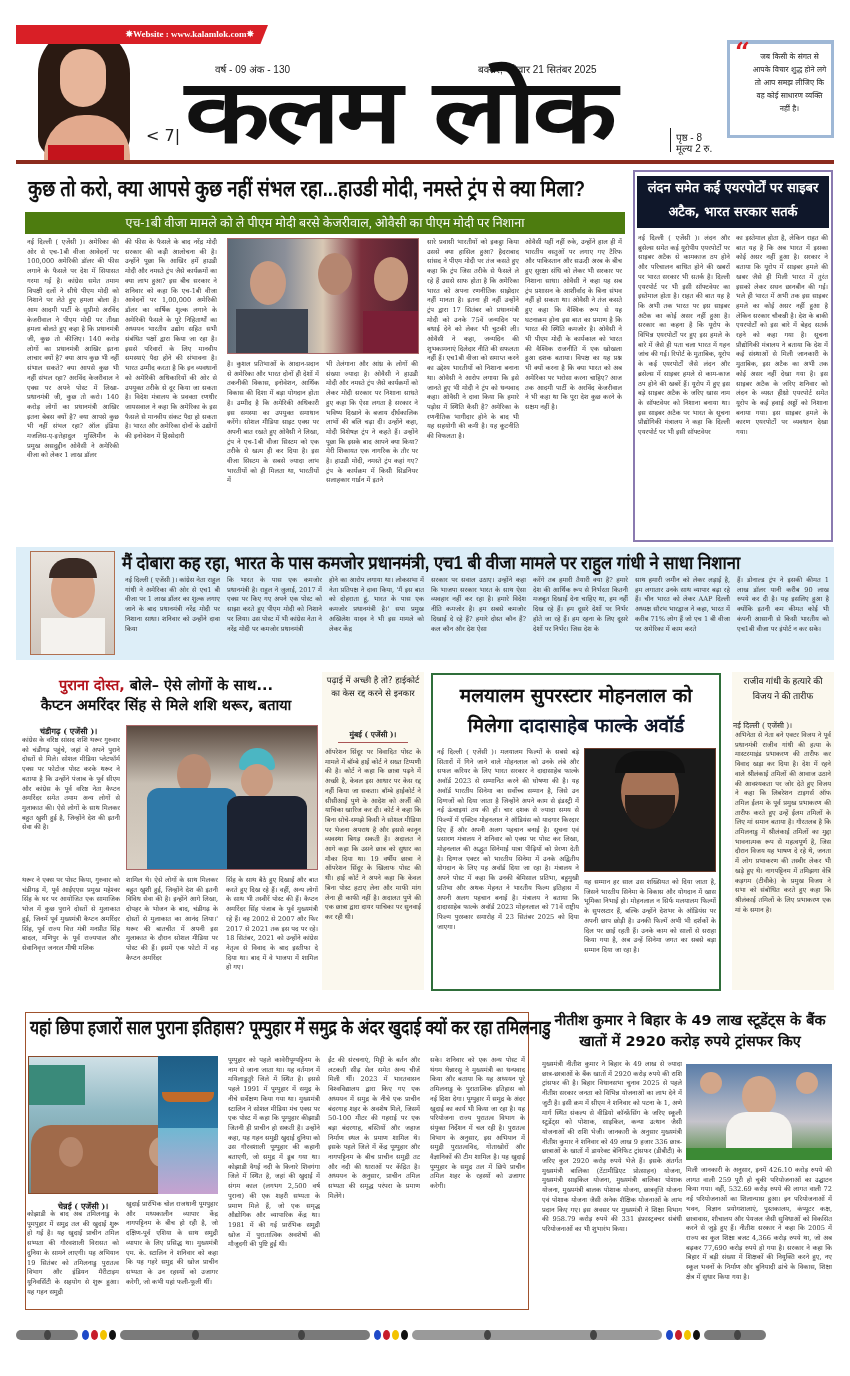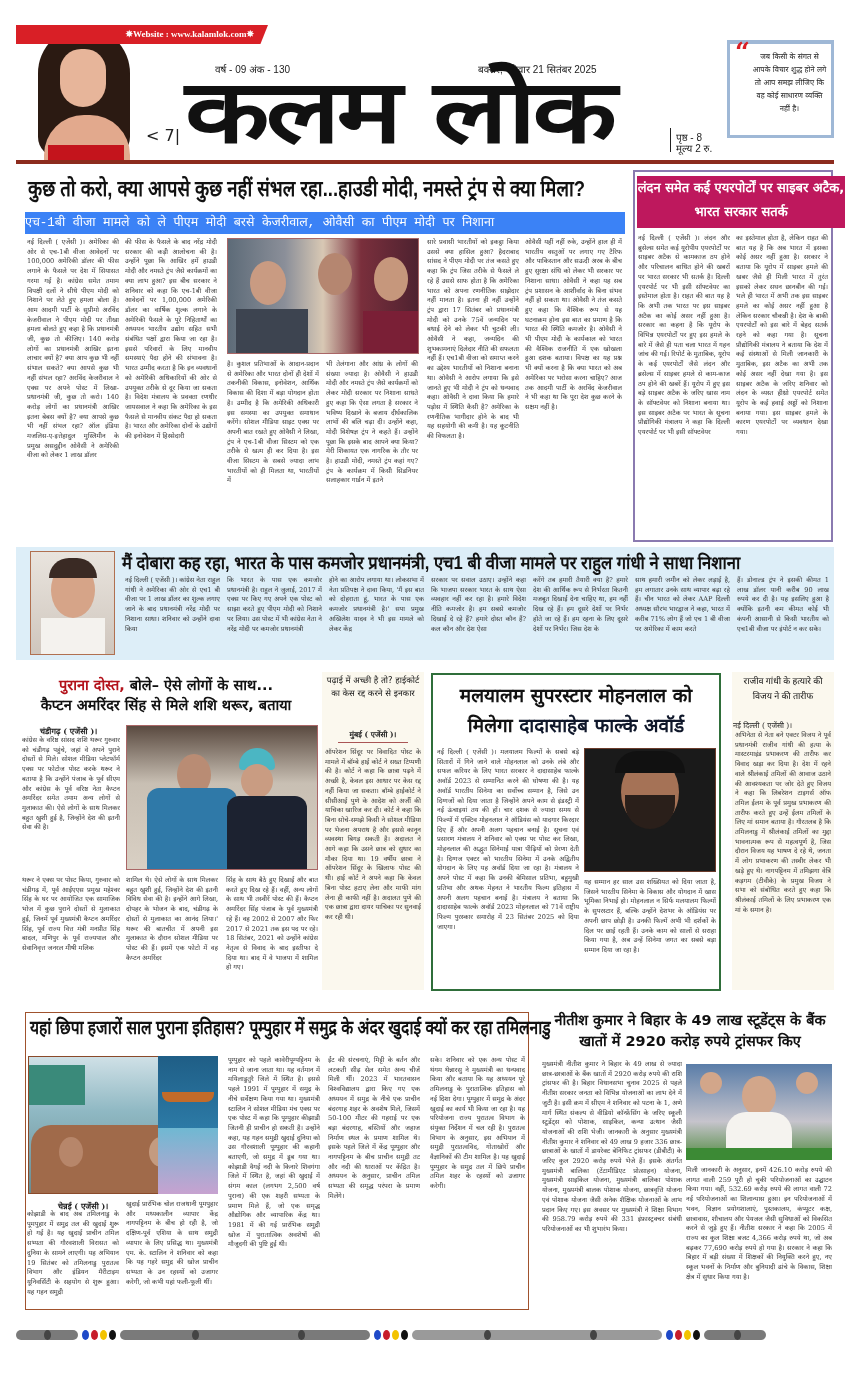--- a/index.html
+++ b/index.html
@@ -43,38 +43,38 @@
 <div class="abs" style="left:670px;top:128px;width:1px;height:24px;background:#222"></div>
 <div class="abs meta" style="left:676px;top:130px">पृष्ठ - 8</div>
 <div class="abs meta" style="left:676px;top:141px">मूल्य 2 रु.</div>
 <div class="abs" id="quotebox">
   <span class="q">“</span>
   <span>जब किसी के संगत से आपके विचार शुद्ध होने लगे तो आप समझ लीजिए कि वह कोई साधारण व्यक्ति नहीं है।</span>
 </div>
 <div class="abs" id="rule"></div>
 
 <div class="abs hl" style="left:28px;top:172px;font-size:22px;transform:scaleX(0.84)">कुछ तो करो, क्या आपसे कुछ नहीं संभल रहा...हाउडी मोदी, नमस्ते ट्रंप से क्या मिला?</div>
-<div class="abs" style="left:25px;top:212px;width:600px;height:22px;background:#3b82f6;color:#fff;font-size:12.5px;text-align:left;line-height:22px;font-family:Liberation Mono, monospace;white-space:nowrap;overflow:hidden">एच-1बी वीजा मामले को ले पीएम मोदी बरसे केजरीवाल, ओवैसी का पीएम मोदी पर निशाना</div>
+<div class="abs" style="left:25px;top:212px;width:600px;height:22px;background:#4d7c0f;color:#fff;font-size:12.5px;text-align:center;line-height:22px;font-family:Liberation Serif, serif;white-space:nowrap;overflow:hidden">एच-1बी वीजा मामले को ले पीएम मोदी बरसे केजरीवाल, ओवैसी का पीएम मोदी पर निशाना</div>
 
 <div class="abs col" style="left:27px;top:238px;width:92px;height:310px">नई दिल्ली ( एजेंसी )। अमेरिका की ओर से एच-1बी वीजा आवेदनों पर 100,000 अमेरिकी डॉलर की फीस लगाने के फैसले पर देश में सियासत गरमा गई है। कांग्रेस समेत तमाम विपक्षी दलों ने सीधे पीएम मोदी को निशाने पर लेते हुए हमला बोला है। आम आदमी पार्टी के सुप्रीमो अरविंद केजरीवाल ने पीएम मोदी पर तीखा हमला बोलते हुए कहा है कि प्रधानमंत्री जी, कुछ तो कीजिए। 140 करोड़ लोगों का प्रधानमंत्री आखिर इतना लाचार क्यों है? क्या आप कुछ भी नहीं संभाल सकते? क्या आपसे कुछ भी नहीं संभल रहा? अरविंद केजरीवाल ने एक्स पर अपने पोस्ट में लिखा- प्रधानमंत्री जी, कुछ तो करो। 140 करोड़ लोगों का प्रधानमंत्री आखिर इतना बेबस क्यों है? क्या आपसे कुछ भी नहीं संभल रहा? ऑल इंडिया मजलिस-ए-इत्तेहादुल मुस्लिमीन के प्रमुख असदुद्दीन ओवैसी ने अमेरिकी वीजा को लेकर 1 लाख डॉलर</div>
 <div class="abs col" style="left:125px;top:238px;width:92px;height:310px">की फीस के फैसले के बाद नरेंद्र मोदी सरकार की कड़ी आलोचना की है। उन्होंने पूछा कि आखिर हमें हाउडी मोदी और नमस्ते ट्रंप जैसे कार्यक्रमों का क्या लाभ हुआ? इस बीच सरकार ने शनिवार को कहा कि एच-1बी वीजा आवेदनों पर 1,00,000 अमेरिकी डॉलर का वार्षिक शुल्क लगाने के अमेरिकी फैसले के पूरे निहितार्थों का अध्ययन भारतीय उद्योग सहित सभी संबंधित पक्षों द्वारा किया जा रहा है। इससे परिवारों के लिए मानवीय समस्याएं पैदा होने की संभावना है। भारत उम्मीद करता है कि इन व्यवधानों को अमेरिकी अधिकारियों की ओर से उपयुक्त तरीके से दूर किया जा सकता है। विदेश मंत्रालय के प्रवक्ता रणधीर जायसवाल ने कहा कि अमेरिका के इस फैसले से मानवीय संकट पैदा हो सकता है। भारत और अमेरिका दोनों के उद्योगों की इनोवेशन में हिस्सेदारी</div>
 <div class="abs photo" style="left:227px;top:238px;width:192px;height:116px;background:linear-gradient(90deg,#5d6b78 0%,#8b8f99 30%,#d8c8b4 50%,#7a2f3c 70%,#4e2230 100%)">
   <div style="position:absolute;left:22px;top:22px;width:36px;height:44px;border-radius:50%;background:#c99b82"></div>
   <div style="position:absolute;left:90px;top:14px;width:34px;height:42px;border-radius:50%;background:#b58670"></div>
   <div style="position:absolute;left:146px;top:18px;width:34px;height:44px;border-radius:50%;background:#c6977c"></div>
   <div style="position:absolute;left:8px;top:70px;width:72px;height:46px;background:#3d4450"></div>
   <div style="position:absolute;left:135px;top:72px;width:56px;height:44px;background:#7a1f36"></div>
 </div>
 <div class="abs col" style="left:227px;top:360px;width:92px;height:188px">है। कुशल प्रतिभाओं के आदान-प्रदान से अमेरिका और भारत दोनों ही देशों में तकनीकी विकास, इनोवेशन, आर्थिक विकास की दिशा में बड़ा योगदान होता है। उम्मीद है कि अमेरिकी अधिकारी इस समस्या का उपयुक्त समाधान करेंगे। सोशल मीडिया साइट एक्स पर अपनी बात रखते हुए ओवैसी ने लिखा, ट्रंप ने एच-1बी वीजा सिस्टम को एक तरीके से खत्म ही कर दिया है। इस वीजा सिस्टम के सबसे ज्यादा लाभ भारतीयों को ही मिलता था, भारतीयों में</div>
 <div class="abs col" style="left:326px;top:360px;width:92px;height:188px">भी तेलंगाना और आंध्र के लोगों की संख्या ज्यादा है। ओवैसी ने हाउडी मोदी और नमस्ते ट्रंप जैसे कार्यक्रमों को लेकर मोदी सरकार पर निशाना साधते हुए कहा कि ऐसा लगता है सरकार ने भविष्य दिखाने के बजाय दीर्घकालिक लाभों की बलि चढ़ा दी। उन्होंने कहा, मोदी विशेषज्ञ ट्रंप ने कहते हैं। उन्होंने पूछा कि इसके बाद आपने क्या किया? मेरी शिकायत एक नागरिक के तौर पर है। हाउडी मोदी, नमस्ते ट्रंप कहां गए? ट्रंप के कार्यक्रम में किसी सिडनियर सलाहकार गार्डन में इतने</div>
 <div class="abs col" style="left:427px;top:238px;width:92px;height:310px">सारे प्रवासी भारतीयों को इकट्ठा किया उससे क्या हासिल हुआ? हैदराबाद सांसद ने पीएम मोदी पर तंज कसते हुए कहा कि ट्रंप जिस तरीके से फैसले ले रहे हैं उससे साफ होता है कि अमेरिका भारत को अपना रणनीतिक साझेदार नहीं मानता है। इतना ही नहीं उन्होंने ट्रंप द्वारा 17 सितंबर को प्रधानमंत्री मोदी को उनके 75वें जन्मदिन पर बधाई देने को लेकर भी चुटकी ली। ओवैसी ने कहा, जन्मदिन की शुभकामनाएं दिलेदार नीति की सफलता नहीं हैं। एच1बी वीजा को समाप्त करने का उद्देश्य भारतीयों को निशाना बनाना था। ओवैसी ने आरोप लगाया कि इसे जानते हुए भी मोदी ने ट्रंप को धन्यवाद कहा। ओवैसी ने दावा किया कि हमारे पड़ोस में स्थिति कैसी है? अमेरिका के रणनीतिक भागीदार होने के बाद भी यह सहयोगी की कमी है। यह कूटनीति की विफलता है।</div>
 <div class="abs col" style="left:525px;top:238px;width:97px;height:310px">ओवैसी यहीं नहीं रुके, उन्होंने हाल ही में भारतीय वस्तुओं पर लगाए गए टैरिफ और पाकिस्तान और सऊदी अरब के बीच हुए सुरक्षा संधि को लेकर भी सरकार पर निशाना साधा। ओवैसी ने कहा यह सब ट्रंप प्रशासन के आशीर्वाद के बिना संभव नहीं हो सकता था। ओवैसी ने तंज कसते हुए कहा कि वैश्विक रूप से यह घटनाक्रम होना इस बात का प्रमाण है कि भारत की स्थिति कमजोर है। ओवैसी ने भी पीएम मोदी के कार्यकाल को भारत की वैश्विक राजनीति में एक खोखला हुआ दशक बताया। विपक्ष का यह प्रश्न भी क्यों करना है कि क्या भारत को अब अमेरिका पर भरोसा करना चाहिए? आज तक आदमी पार्टी के अरविंद केजरीवाल ने भी कहा था कि पूरा देश कुछ करने के सक्षम नहीं है।</div>
 
 <div class="abs" style="left:633px;top:170px;width:200px;height:372px;border:2px solid #8a7ab0"></div>
-<div class="abs" style="left:637px;top:176px;width:208px;height:52px;background:#be185d;color:#fff;font-family:'DejaVu Sans',sans-serif;font-weight:bold;font-size:13px;line-height:24px;text-align:center">लंदन समेत कई एयरपोर्टों पर साइबर अटैक, भारत सरकार सतर्क</div>
+<div class="abs" style="left:637px;top:176px;width:192px;height:52px;background:#0f172a;color:#fff;font-family:'DejaVu Sans',sans-serif;font-weight:bold;font-size:13px;line-height:24px;text-align:center">लंदन समेत कई एयरपोर्टों पर साइबर अटैक, भारत सरकार सतर्क</div>
 <div class="abs col" style="left:638px;top:234px;width:92px;height:302px">नई दिल्ली ( एजेंसी )। लंदन और ब्रुसेल्स समेत कई यूरोपीय एयरपोर्टों पर साइबर अटैक से कामकाज ठप होने और परिचालन बाधित होने की खबरों पर भारत सरकार भी सतर्क है। दिल्ली एयरपोर्ट पर भी इसी सॉफ्टवेयर का इस्तेमाल होता है। राहत की बात यह है कि अभी तक भारत पर इस साइबर अटैक का कोई असर नहीं हुआ है। सरकार का कहना है कि यूरोप के विभिन्न एयरपोर्टों पर हुए इस हमले के बारे में जैसे ही पता चला भारत में गहन जांच की गई। रिपोर्ट के मुताबिक, यूरोप के कई एयरपोर्टों जैसे लंदन और ब्रसेल्स में साइबर हमले से काम-काज ठप होने की खबरें हैं। यूरोप में हुए इस बड़े साइबर अटैक के जरिए खास नाम के सॉफ्टवेयर को निशाना बनाया था। इस साइबर अटैक पर भारत के सूचना प्रौद्योगिकी मंत्रालय ने कहा कि दिल्ली एयरपोर्ट पर भी इसी सॉफ्टवेयर</div>
 <div class="abs col" style="left:736px;top:234px;width:92px;height:302px">का इस्तेमाल होता है, लेकिन राहत की बात यह है कि अब भारत में इसका कोई असर नहीं हुआ है। सरकार ने बताया कि यूरोप में साइबर हमले की खबर जैसे ही मिली भारत में तुरंत इसको लेकर सघन छानबीन की गई। भले ही भारत में अभी तक इस साइबर हमले का कोई असर नहीं हुआ है लेकिन सरकार चौकन्नी है। देश के बाकी एयरपोर्टों को इस बारे में बेहद सतर्क रहने को कहा गया है। सूचना प्रौद्योगिकी मंत्रालय ने बताया कि देश में कई संस्थाओं से मिली जानकारी के मुताबिक, इस अटैक का अभी तक कोई असर नहीं देखा गया है। इस साइबर अटैक के जरिए शनिवार को लंदन के व्यस्त हीथ्रो एयरपोर्ट समेत यूरोप के कई हवाई अड्डों को निशाना बनाया गया। इस साइबर हमले के कारण एयरपोर्टों पर व्यवधान देखा गया।</div>
 
 <div class="abs" style="left:16px;top:547px;width:818px;height:113px;background:#ddeef8"></div>
 <div class="abs photo" style="left:30px;top:551px;width:85px;height:104px;background:linear-gradient(#e9e4de,#cfc6bd);border-color:#b07050">
   <div style="position:absolute;left:20px;top:10px;width:44px;height:56px;border-radius:50%;background:#d6a488"></div>
   <div style="position:absolute;left:18px;top:6px;width:48px;height:20px;border-radius:24px 24px 0 0;background:#3a2a24"></div>
   <div style="position:absolute;left:10px;top:66px;width:64px;height:40px;background:#f4f2ee"></div>
 </div>
 <div class="abs hl" style="left:122px;top:550px;font-size:18px;transform:scaleX(0.92)">मैं दोबारा कह रहा, भारत के पास कमजोर प्रधानमंत्री, एच1 बी वीजा मामले पर राहुल गांधी ने साधा निशाना</div>

